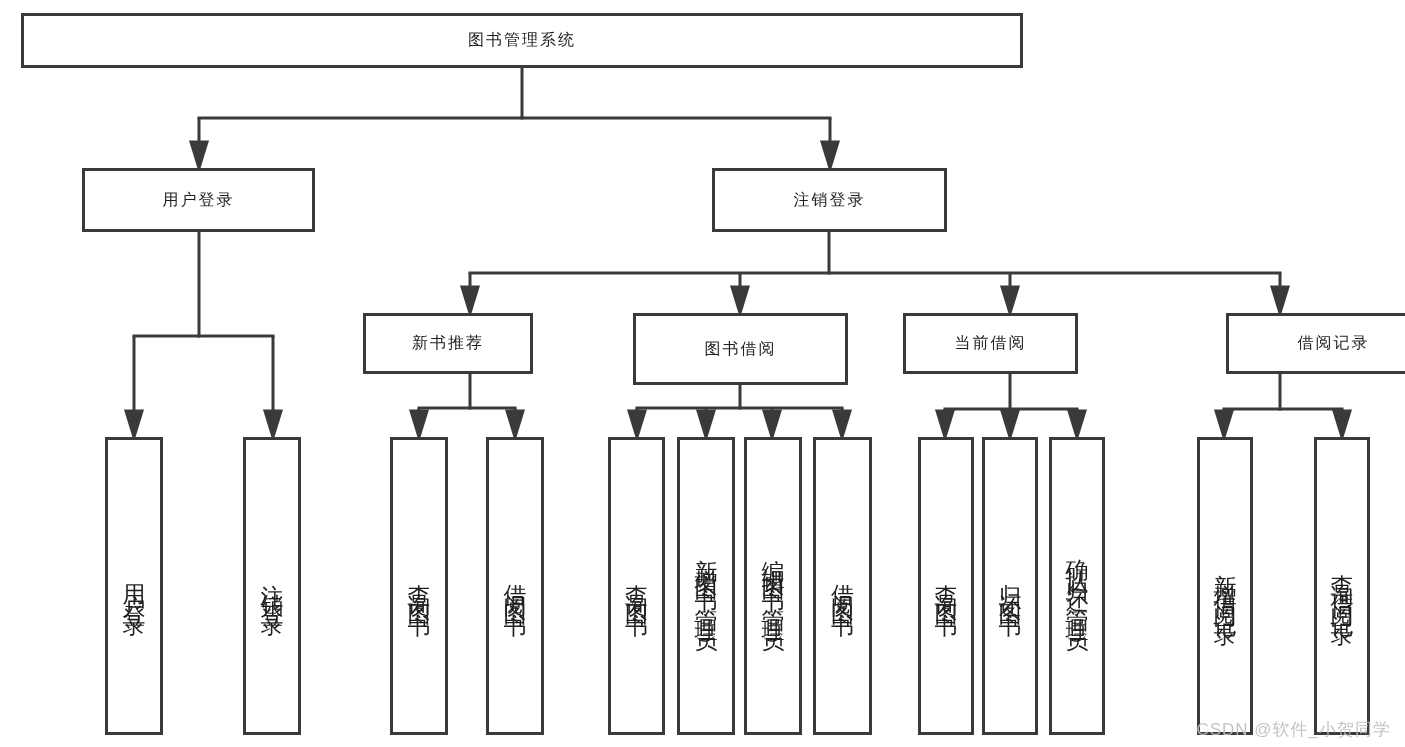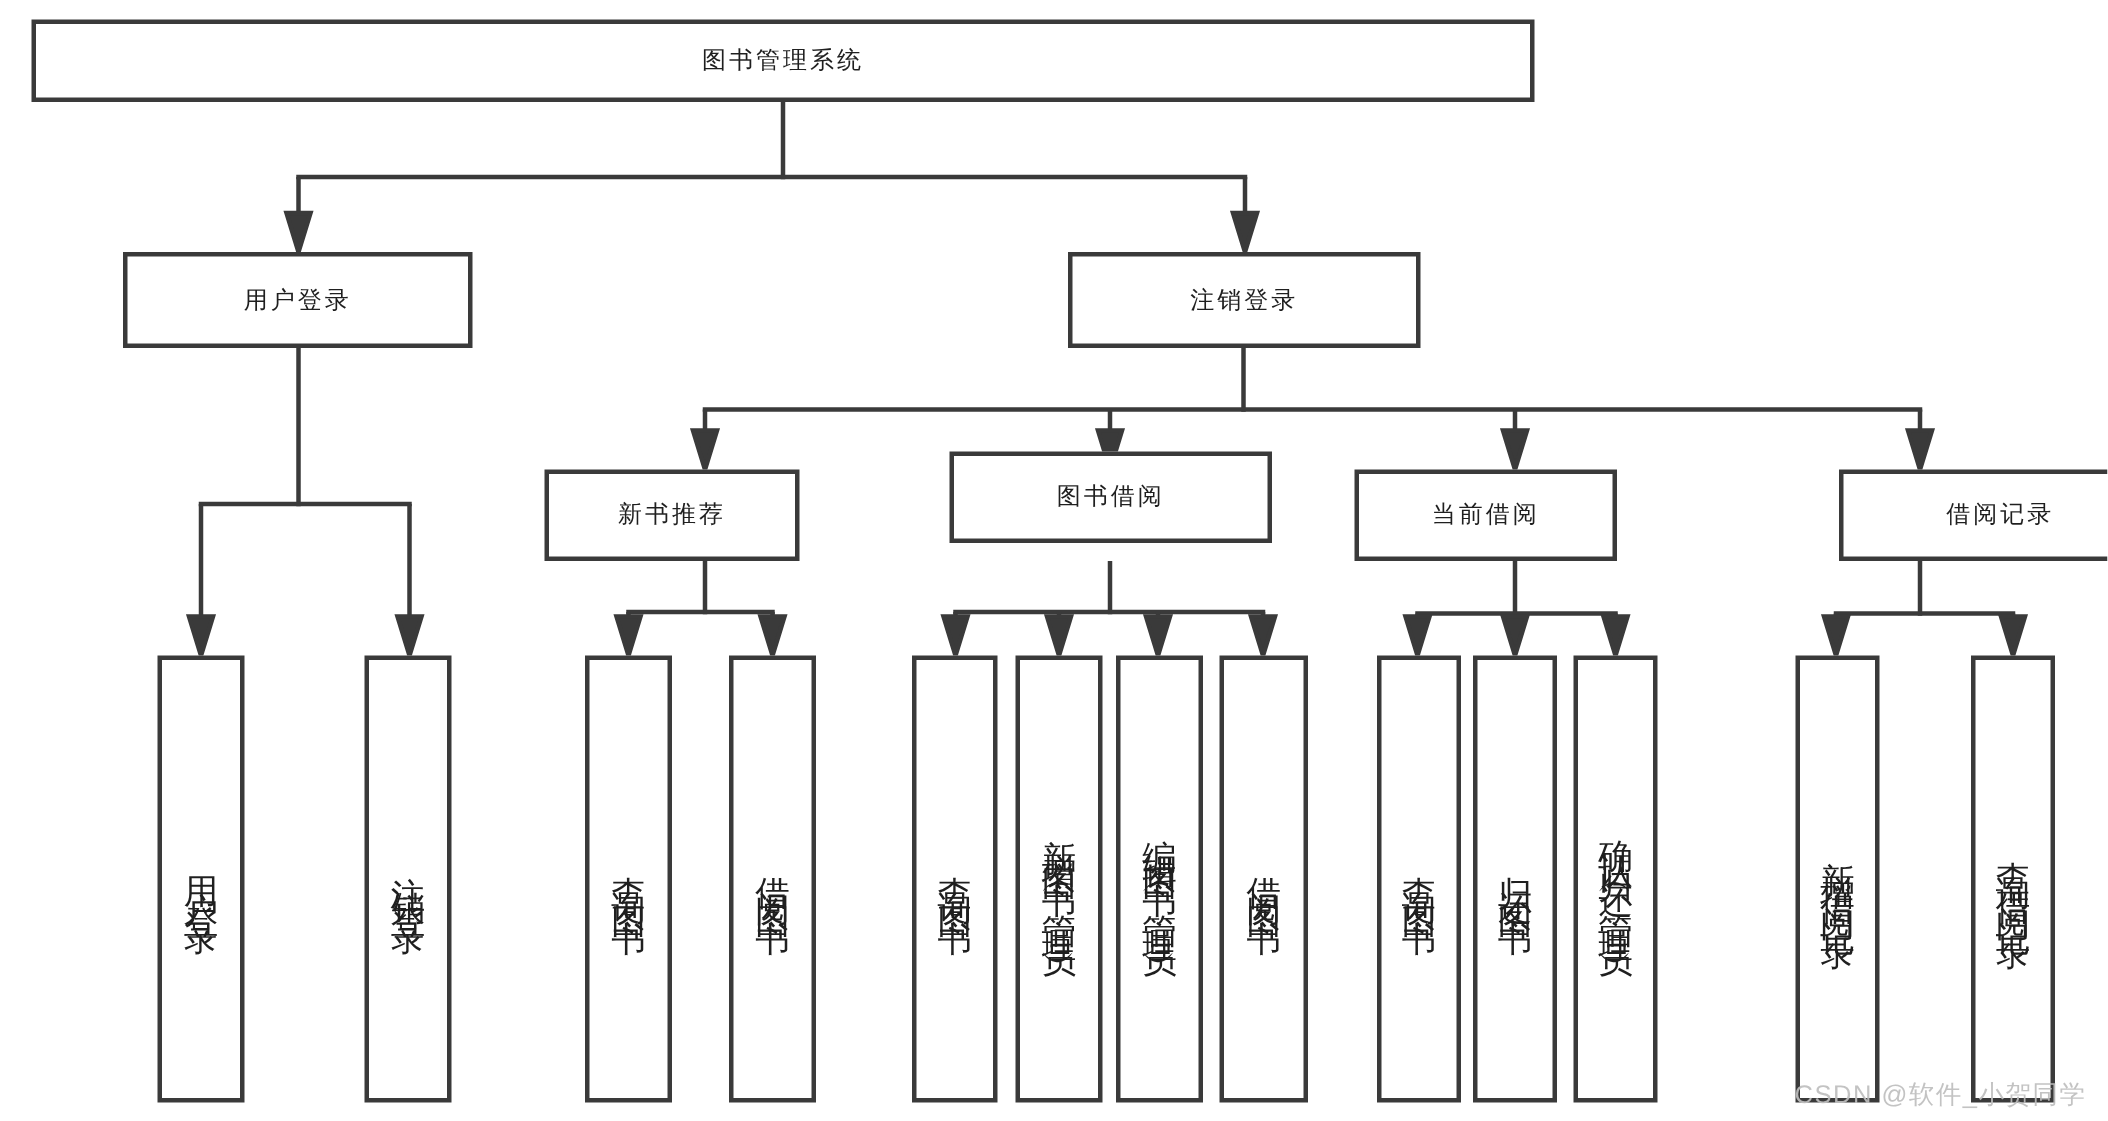--- a/index.html
+++ b/index.html
@@ -121,21 +121,21 @@
   <div class="node h-node" style="left:82px;top:168px;width:233px;height:64px;">
     <span>用户登录</span>
   </div>
   <div class="node h-node" style="left:712px;top:168px;width:235px;height:64px;">
     <span>注销登录</span>
   </div>
 
   <div class="node h-node" style="left:363px;top:313px;width:170px;height:61px;">
     <span>新书推荐</span>
   </div>
-  <div class="node h-node" style="left:633px;top:301px;width:215px;height:61px;font-family:Liberation Serif, serif;">
+  <div class="node h-node" style="left:633px;top:313px;width:215px;height:72px;font-family:Liberation Serif, serif;">
     <span>图书借阅</span>
   </div>
   <div class="node h-node" style="left:903px;top:313px;width:175px;height:61px;">
     <span>当前借阅</span>
   </div>
   <div class="node h-node" style="left:1226px;top:313px;width:215px;height:61px;">
     <span>借阅记录</span>
   </div>
 
   <div class="node v-node" style="left:105px;top:437px;width:58px;height:298px;">

